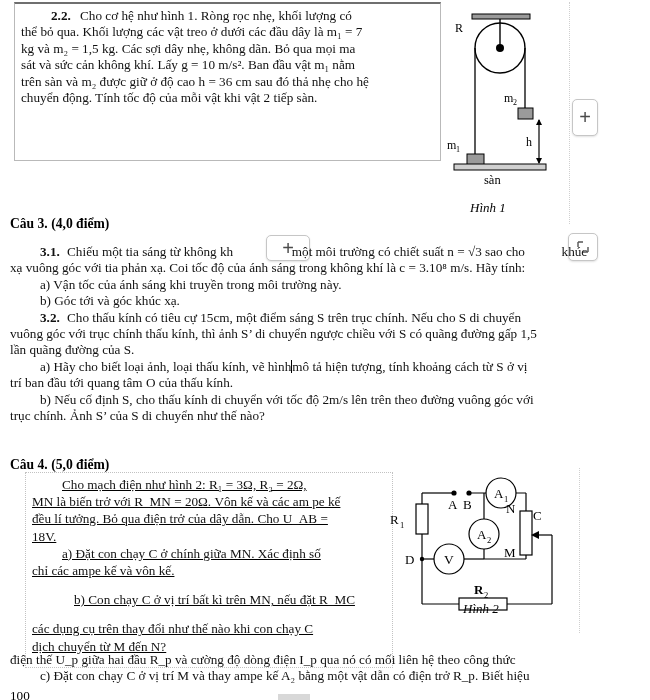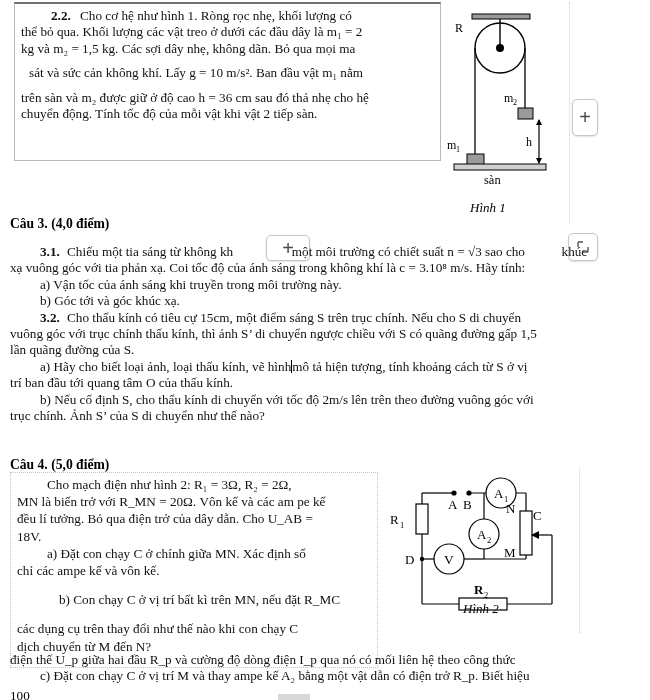--- a/index.html
+++ b/index.html
@@ -116,26 +116,27 @@
     width: 1px;
     height: 13px;
     background: #000;
     vertical-align: -2px;
     margin: 0 0px;
   }
 
   
   #cau4-box {
     position: absolute;
-    left: 10px; top: 472px;
+    left: 25px; top: 472px;
     width: 368px;
     height: 196px;
     border: 1px dotted #c2c2c2;
     box-sizing: border-box;
     padding: 3px 6px 0 6px;
+    text-decoration: underline;
   }
   #cau4-box .para { font-size: 13.2px; line-height: 17.2px; }
 
   #cau4-tail {
     position: absolute;
     left: 10px; top: 652px;
     width: 632px;
   }
   #cau4-tail .para { margin: 0; }
 
@@ -177,23 +178,23 @@
 </head>
 <body>
 
 <div class="page">
 
   <div id="block-22">
     <p class="para indent" style="margin:0;">
       <span class="bold">2.2.</span>
       <span style="margin-left:6px">Cho cơ hệ như hình 1. Ròng rọc nhẹ, khối lượng có</span>
     </p>
-    <p class="para" style="margin:0;">thể bỏ qua. Khối lượng các vật treo ở dưới các đầu dây là m₁ = 2</p>
+    <p class="para" style="margin:0;">thể bỏ qua. Khối lượng các vật treo ở dưới các đầu dây là m₁ = 7</p>
     <p class="para" style="margin:0;">kg và m₂ = 1,5 kg. Các sợi dây nhẹ, không dãn. Bỏ qua mọi ma</p>
-    <p class="para" style="margin:8px;">sát và sức cản không khí. Lấy g = 10 m/s². Ban đầu vật m₁ nằm</p>
+    <p class="para" style="margin:0;">sát và sức cản không khí. Lấy g = 10 m/s². Ban đầu vật m₁ nằm</p>
     <p class="para" style="margin:0;">trên sàn và m₂ được giữ ở độ cao h = 36 cm sau đó thả nhẹ cho hệ</p>
     <p class="para" style="margin:0;">chuyển động. Tính tốc độ của mỗi vật khi vật 2 tiếp sàn.</p>
   </div>
 
   <div id="fig1-box">
     <svg width="128" height="200" viewBox="0 0 128 200">
 
       <rect x="30" y="12" width="58" height="5" fill="#9a9a9a" stroke="#000" stroke-width="1"></rect>
 
       <line x1="58" y1="17" x2="58" y2="45" stroke="#000" stroke-width="1.4"></line>

